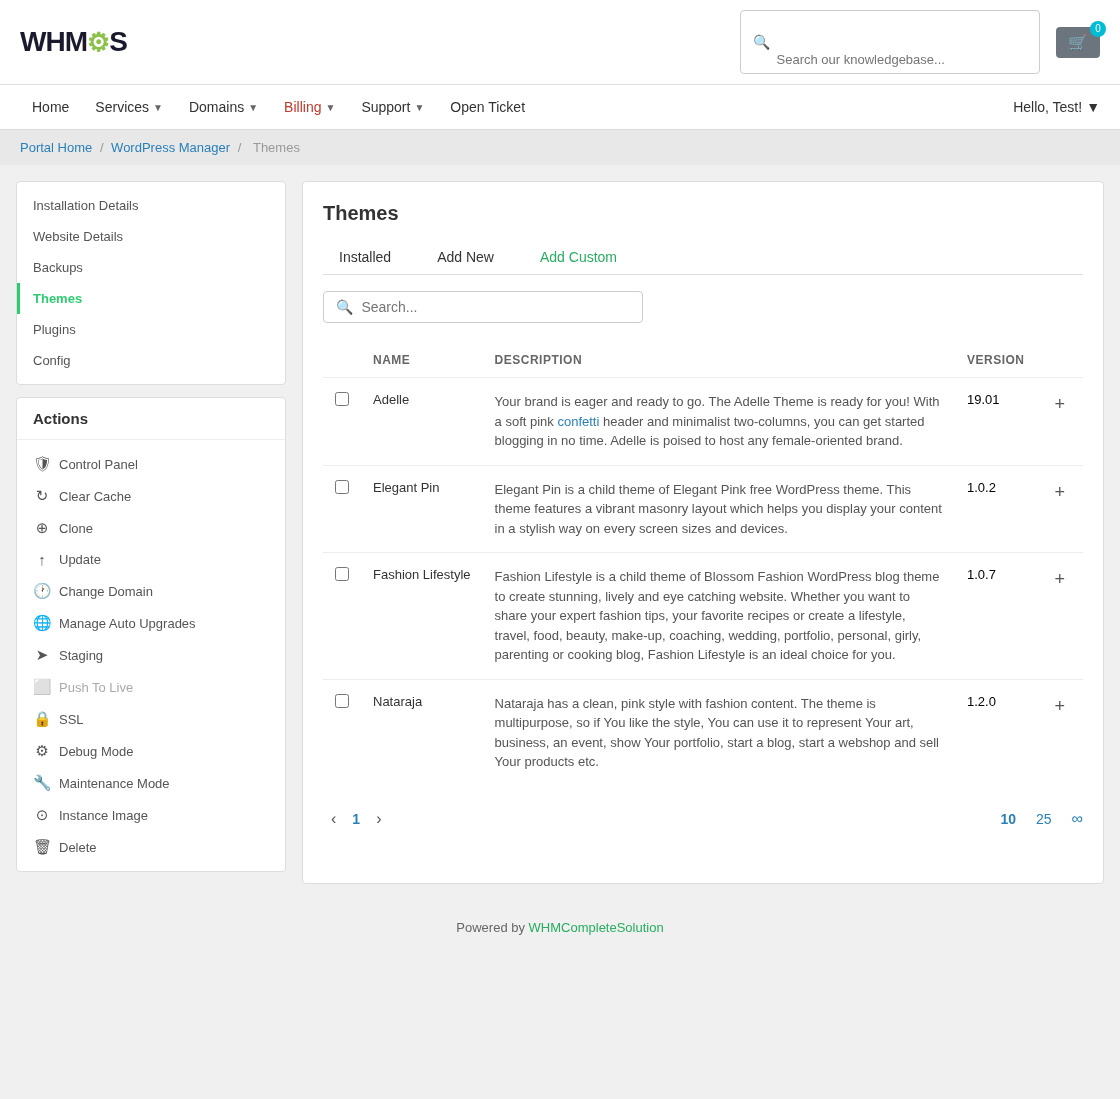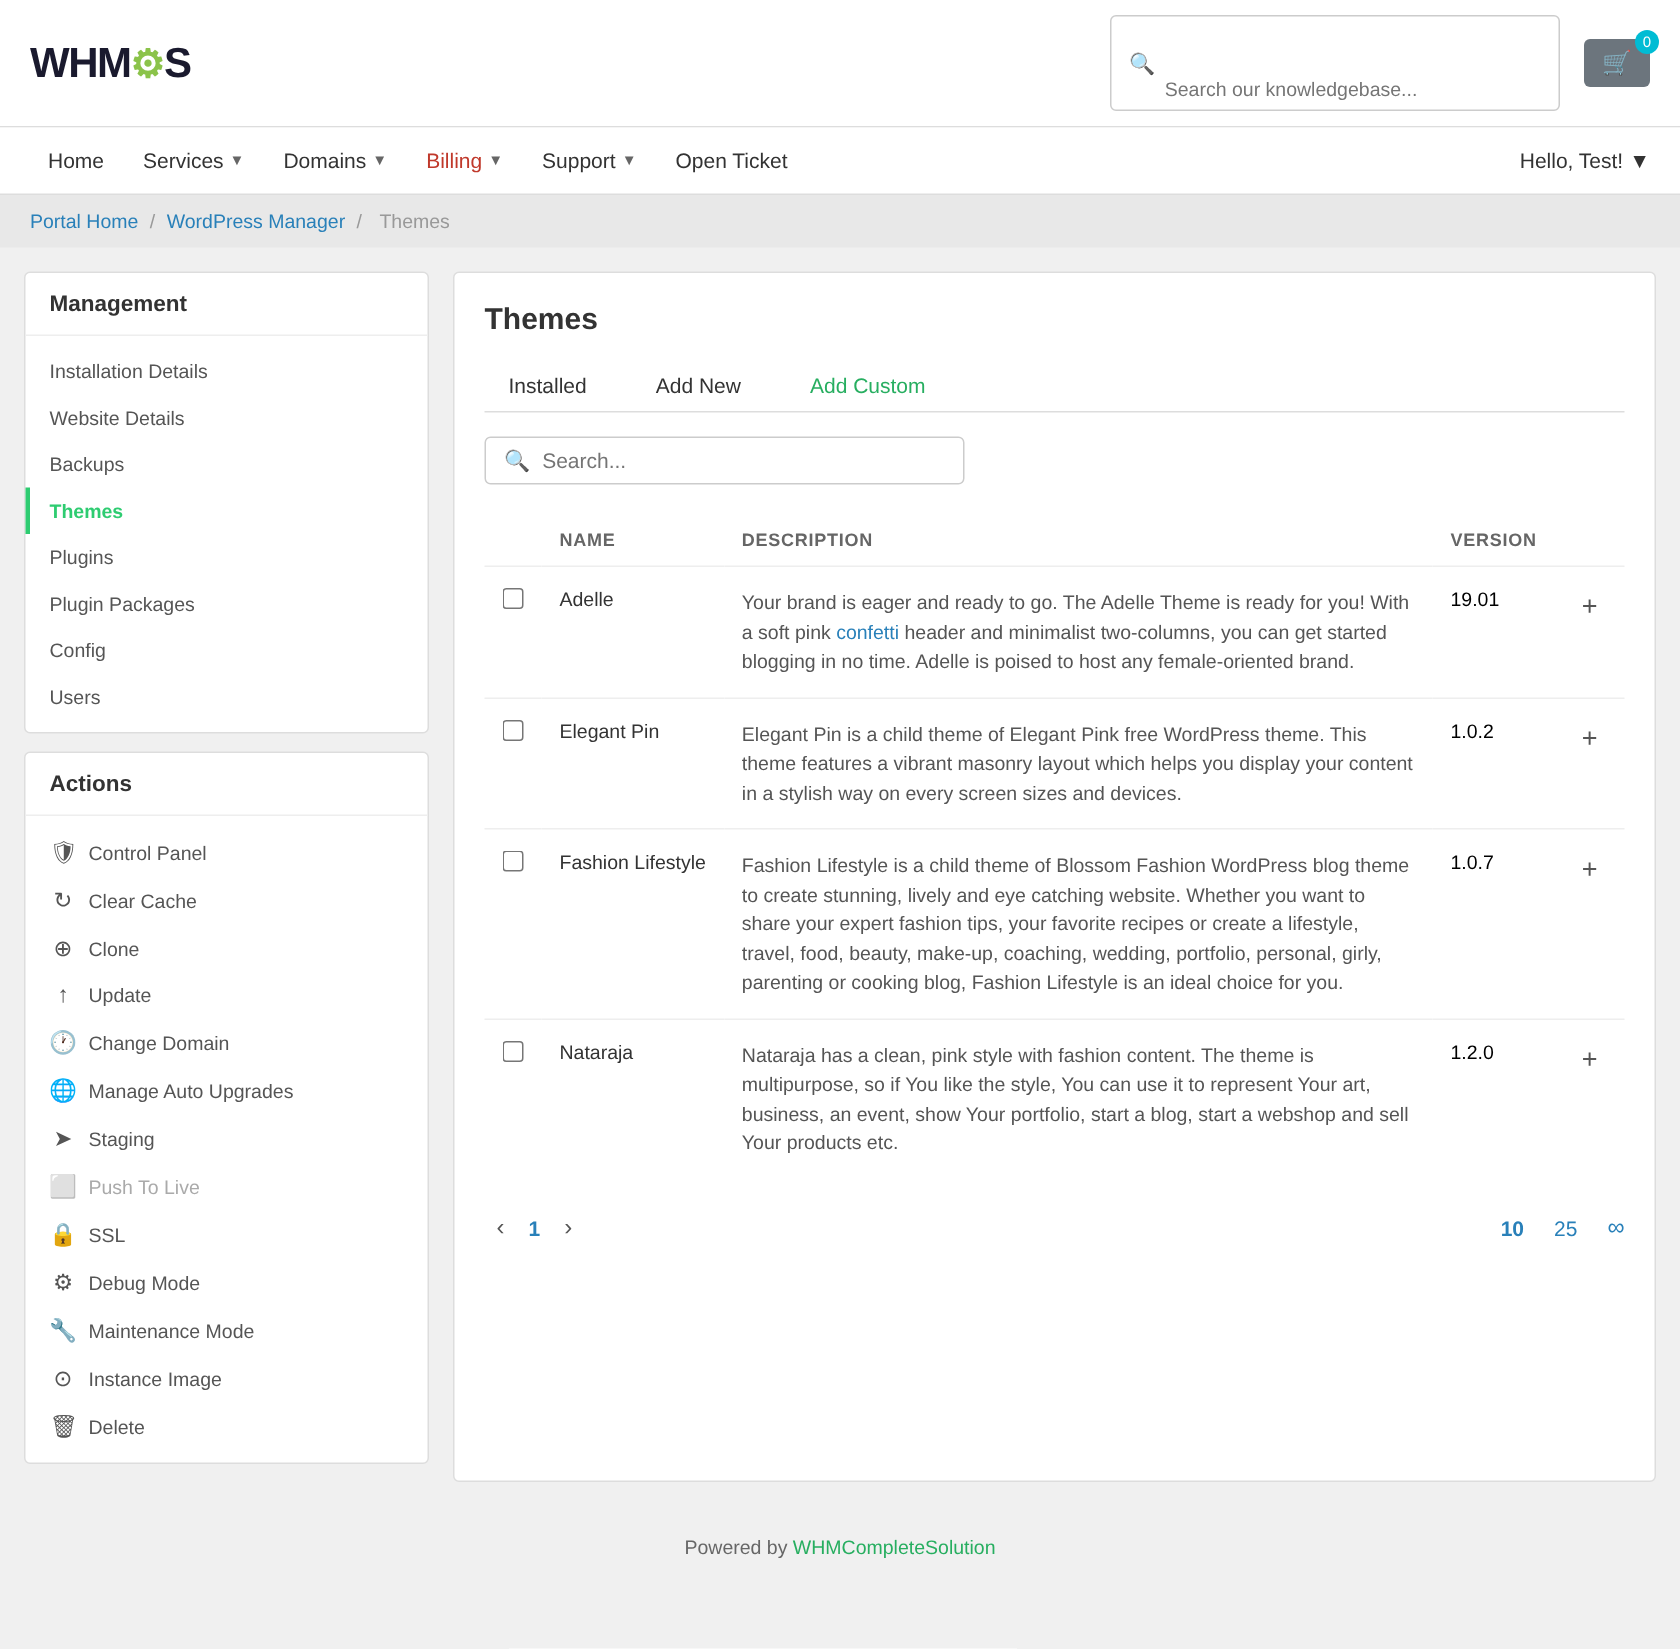--- a/index.html
+++ b/index.html
@@ -264,30 +264,27 @@
   <span> / </span>
   <a href="#">WordPress Manager</a>
   <span> / </span>
   <span>Themes</span>
 </div>
 
 <div class="main-content">
 
   <div class="sidebar">
     <div class="sidebar-card">
-      <div class="sidebar-title">Management</div>
       <div class="sidebar-menu">
         <div class="sidebar-menu-item">Installation Details</div>
         <div class="sidebar-menu-item">Website Details</div>
         <div class="sidebar-menu-item">Backups</div>
         <div class="sidebar-menu-item active">Themes</div>
         <div class="sidebar-menu-item">Plugins</div>
-        <div class="sidebar-menu-item">Plugin Packages</div>
         <div class="sidebar-menu-item">Config</div>
-        <div class="sidebar-menu-item">Users</div>
       </div>
     </div>
 
     <div class="sidebar-card">
       <div class="actions-title">Actions</div>
       <div class="actions-list">
         <div class="action-item">
           <span class="action-icon">🛡</span>
           <span>Control Panel</span>
         </div>

